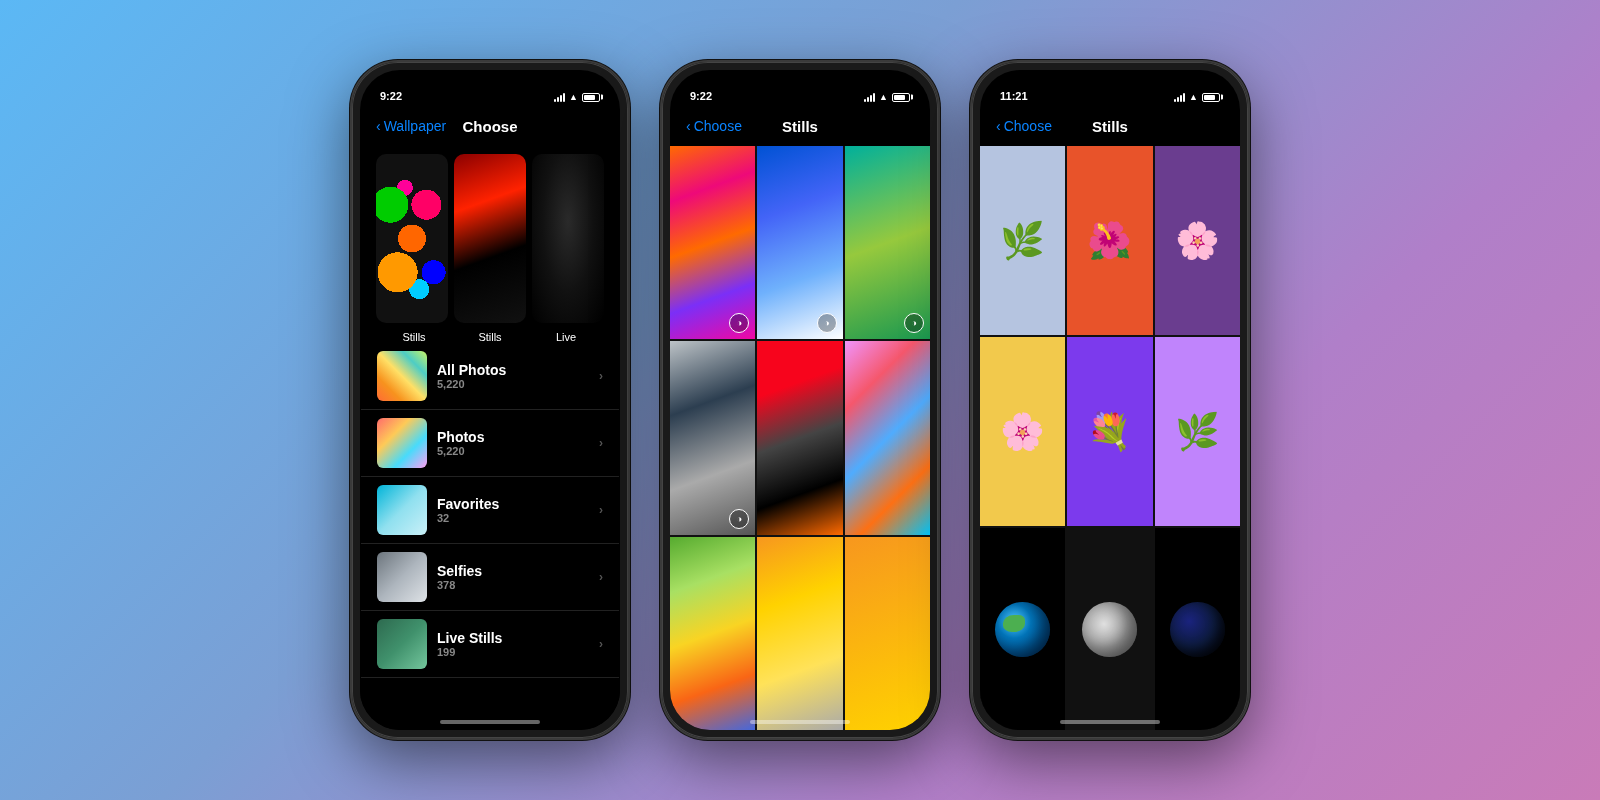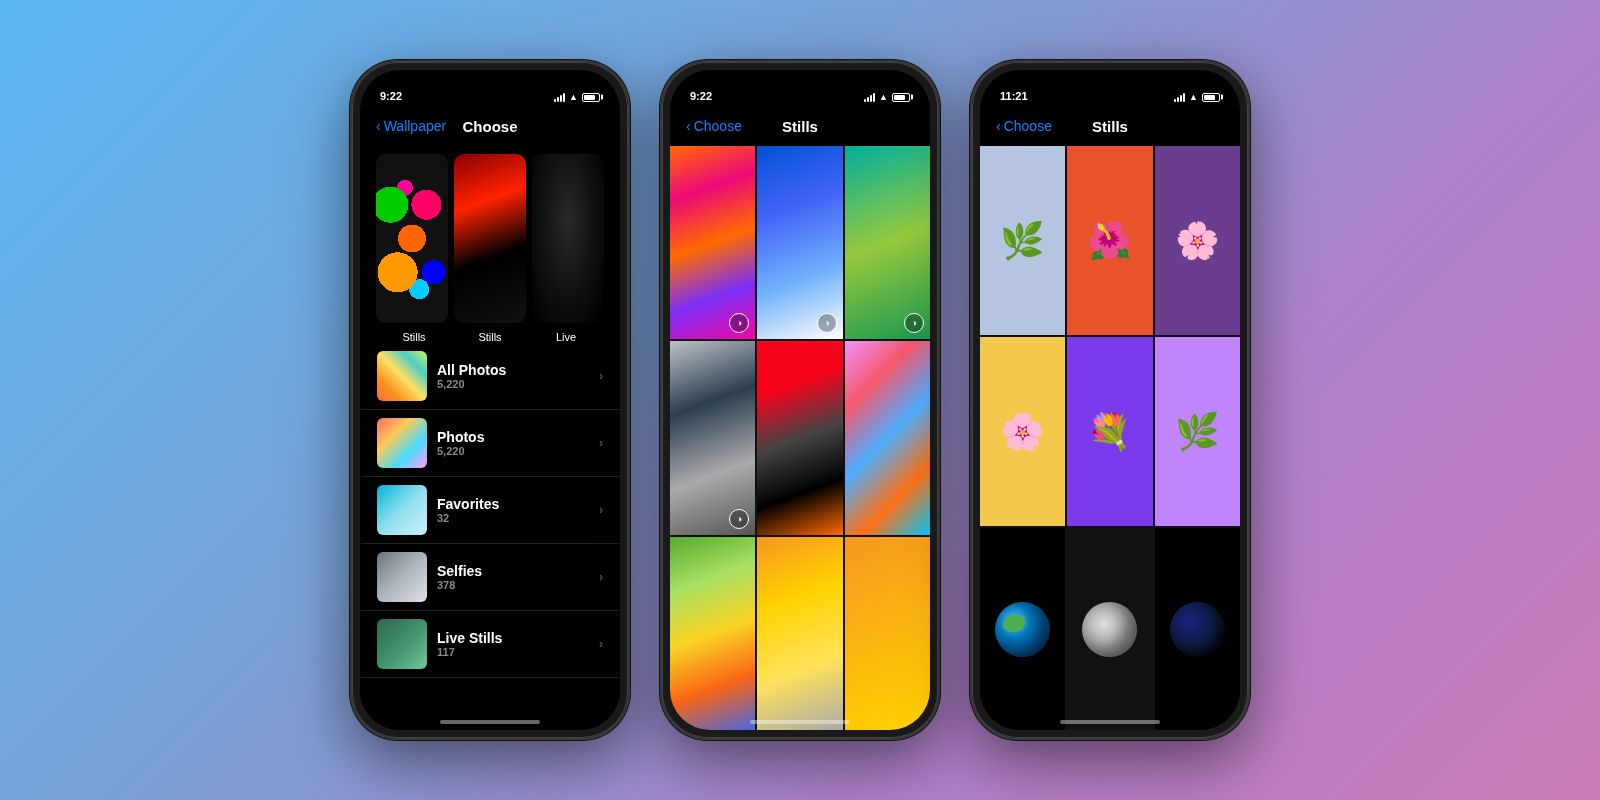--- a/index.html
+++ b/index.html
@@ -498,21 +498,21 @@
             <div class="photo-info">
               <div class="photo-name">Selfies</div>
               <div class="photo-count">378</div>
             </div>
             <span class="chevron-right">›</span>
           </div>
           <div class="photo-list-item">
             <div class="photo-thumb thumb-live"></div>
             <div class="photo-info">
               <div class="photo-name">Live Stills</div>
-              <div class="photo-count">117</div>
+              <div class="photo-count">199</div>
             </div>
             <span class="chevron-right">›</span>
           </div>
         </div>
       </div>
       <div class="home-indicator"></div>
     </div>
   </div>
 </div>
 

